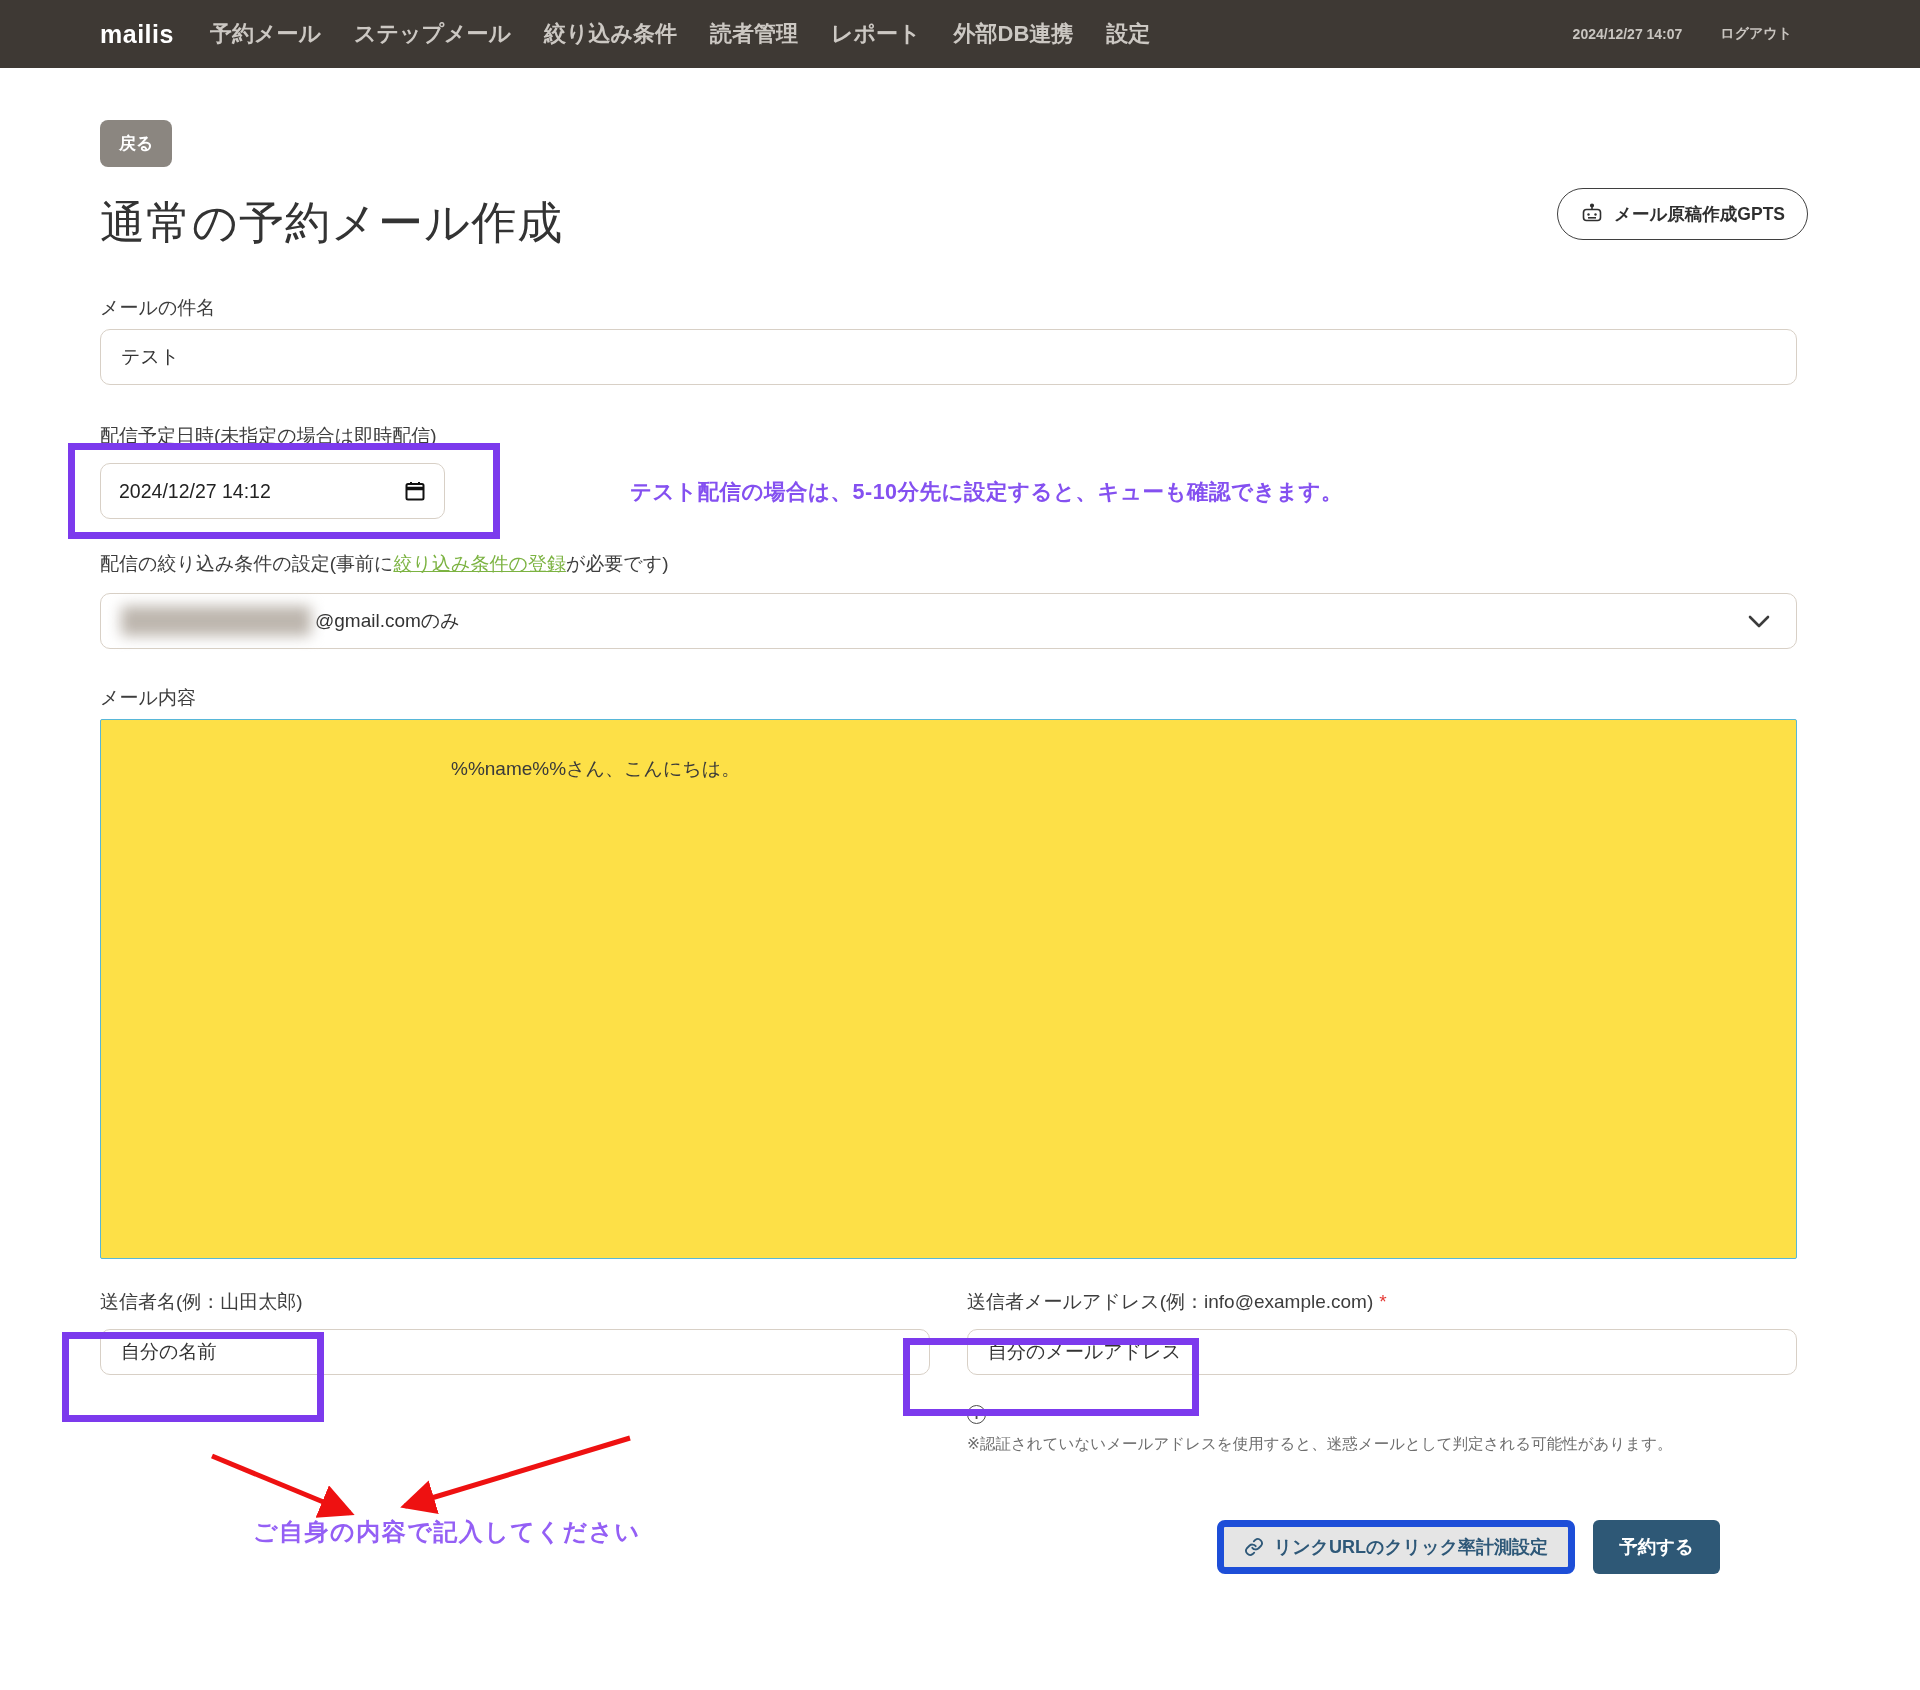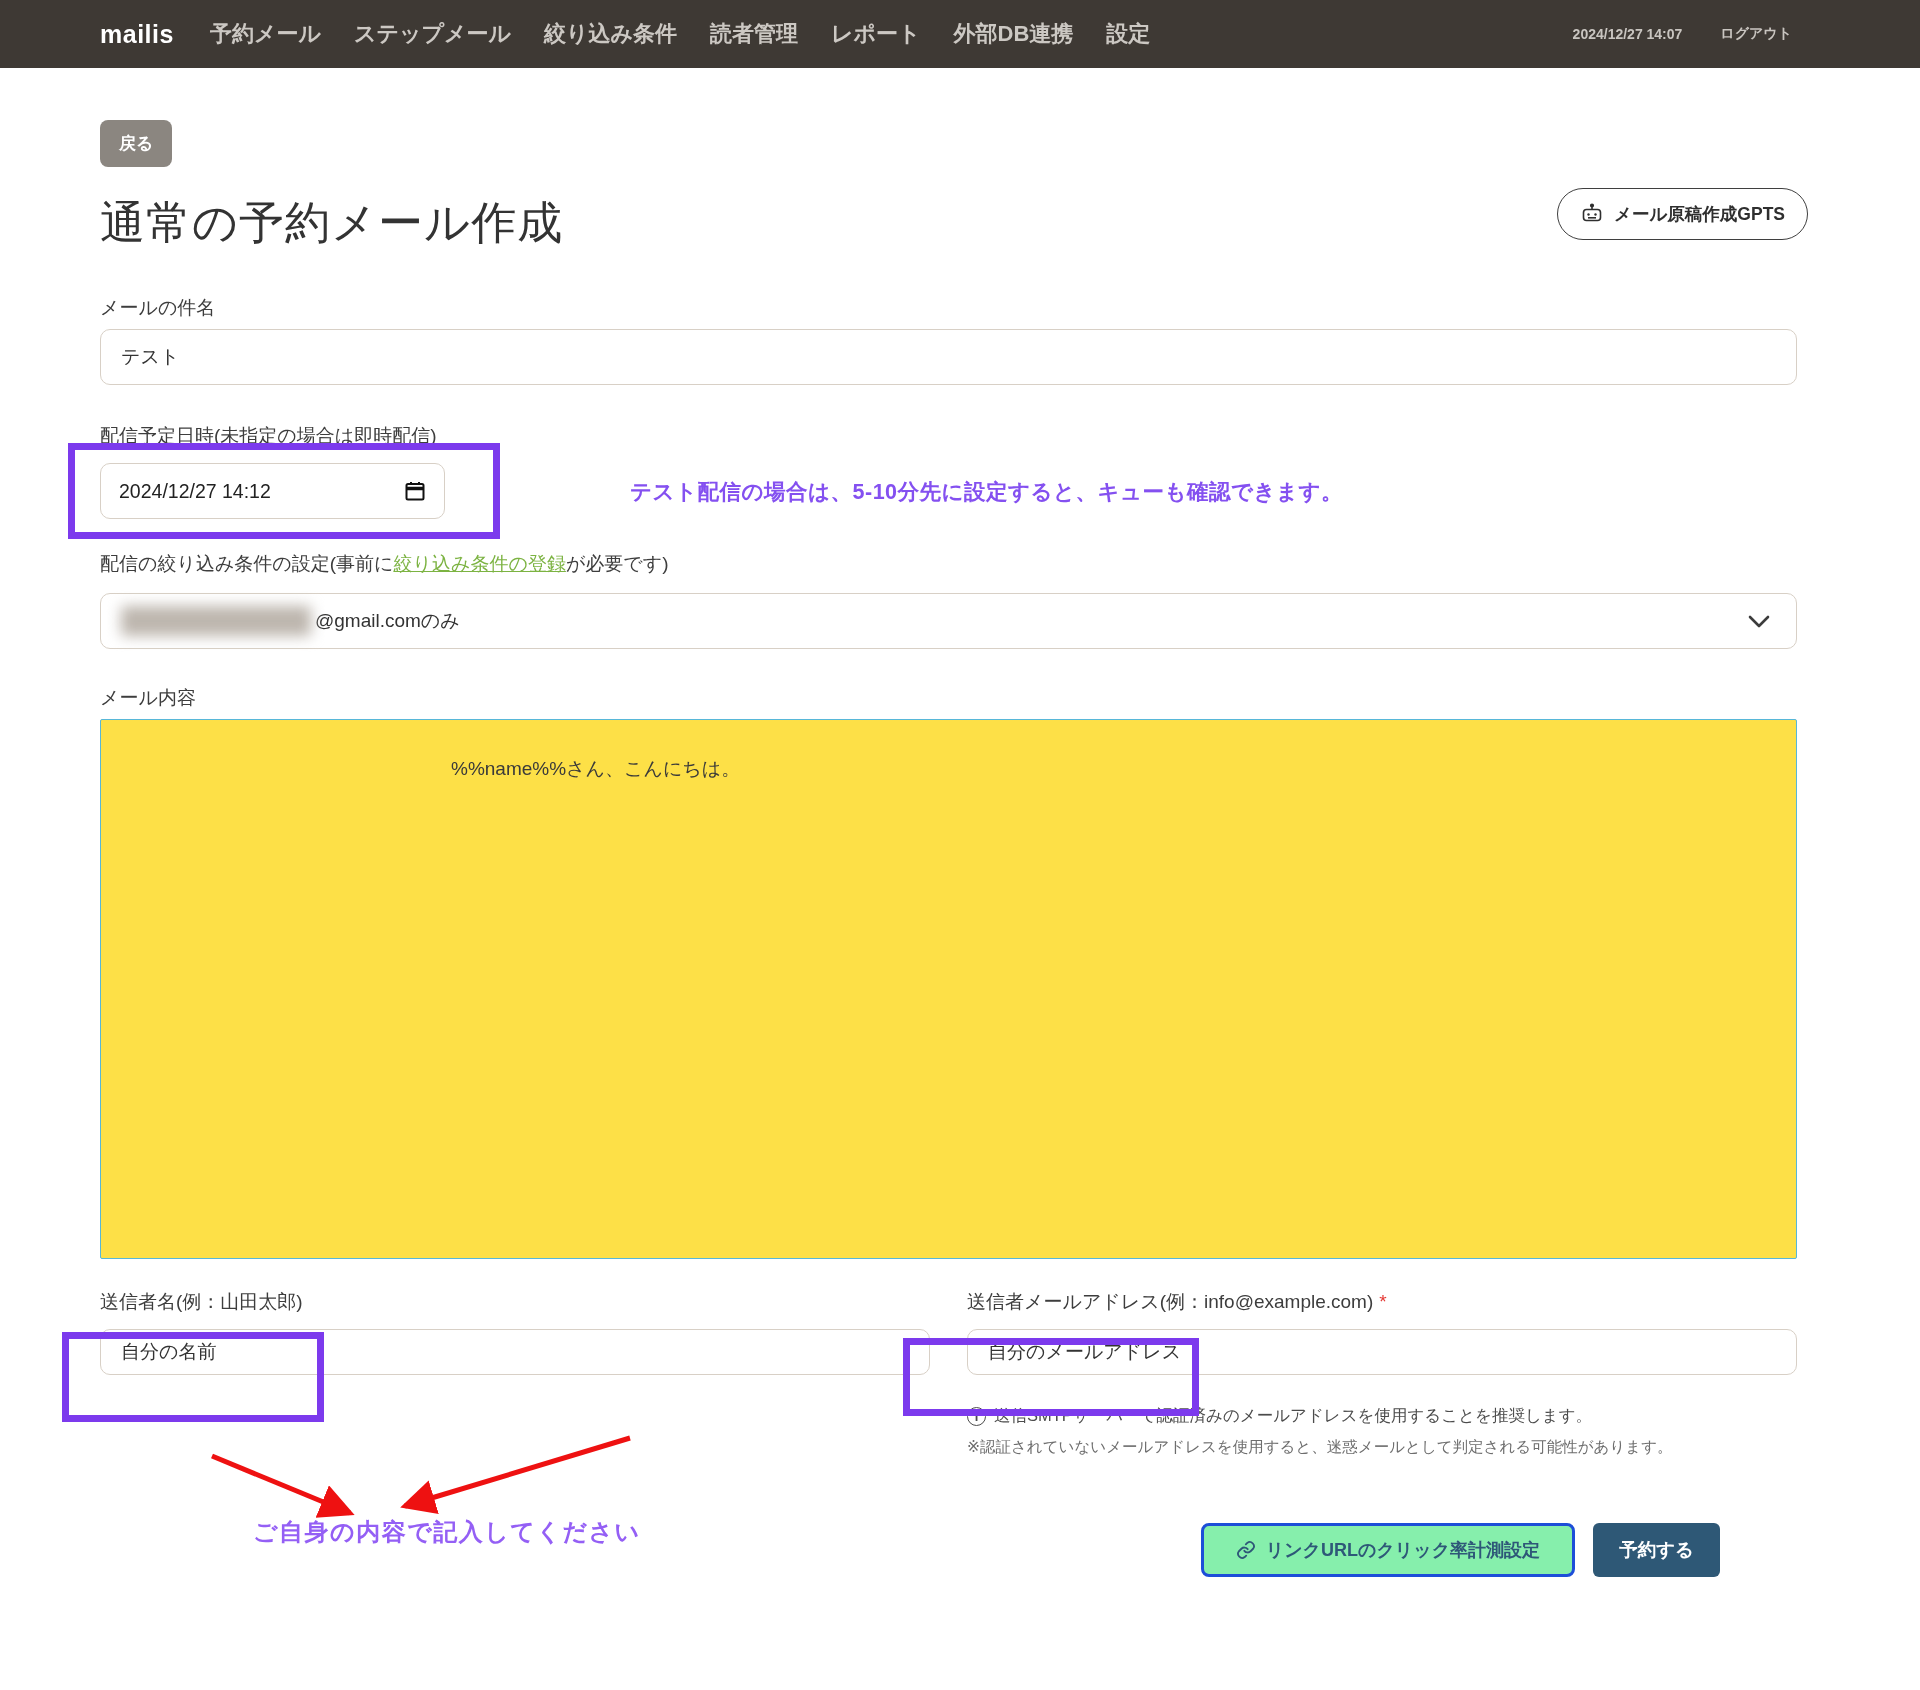--- a/index.html
+++ b/index.html
@@ -86,22 +86,22 @@
   .note1 { margin-top:30px; font-size:16.5px; color:#4c4c4c; display:flex; align-items:center; gap:8px; }
   .info-circle {
     width:19px; height:19px; border:1.6px solid #4c4c4c; border-radius:50%;
     display:inline-flex; align-items:center; justify-content:center;
     font-size:13px; font-weight:700; flex:none;
   }
   .note2 { margin-top:6px; font-size:15.5px; color:#6e6e6e; line-height:1.8; }
 
   .footer-row { display:flex; justify-content:flex-end; align-items:center; gap:18px; margin-top:62px; margin-right:77px; }
   .track-btn {
-    height:54px; border:3px solid #1d4ed8; color:#2e5878; background:#86efac; border-radius:8px;
-    display:flex; align-items:center; gap:10px; padding:0 32px; font-size:18px; font-weight:600; cursor:pointer;
+    height:54px; border:7px solid #1d4ed8; color:#2e5878; background:#e5e5e5; border-radius:8px;
+    display:flex; align-items:center; gap:10px; padding:0 20px; font-size:18px; font-weight:600; cursor:pointer;
     font-family:inherit;
   }
   .submit-btn {
     height:54px; background:#2e5876; color:#fff; border:none; border-radius:6px;
     padding:0 26px; font-size:18.5px; font-weight:600; cursor:pointer; font-family:inherit;
   }
 
   
   .ov { position:absolute; pointer-events:none; }
   .ov-box { border:7px solid #7c3aed; background:transparent; }
@@ -203,21 +203,20 @@
       <div class="field-label">送信者名(例：山田太郎)</div>
       <input class="text-input sender-input" type="text" readonly="" value="自分の名前" style="">
     </div>
     <div>
       <div class="field-label">
         <span>送信者メールアドレス(例：info@example.com)</span><span class="req-star">*</span>
       </div>
       <input class="text-input sender-input" type="text" readonly="" value="自分のメールアドレス" style="">
       <div class="note1">
         <span class="info-circle">i</span>
-        <span>送信SMTPサーバーで認証済みのメールアドレスを使用することを推奨します。</span>
       </div>
       <div class="note2">※認証されていないメールアドレスを使用すると、迷惑メールとして判定される可能性があります。</div>
     </div>
   </div>
 
   
   <div class="footer-row">
     <button class="track-btn">
       <span>
         <svg width="20" height="20" viewBox="0 0 24 24" fill="none" stroke="#2e5878" stroke-width="2.2" stroke-linecap="round" stroke-linejoin="round">

